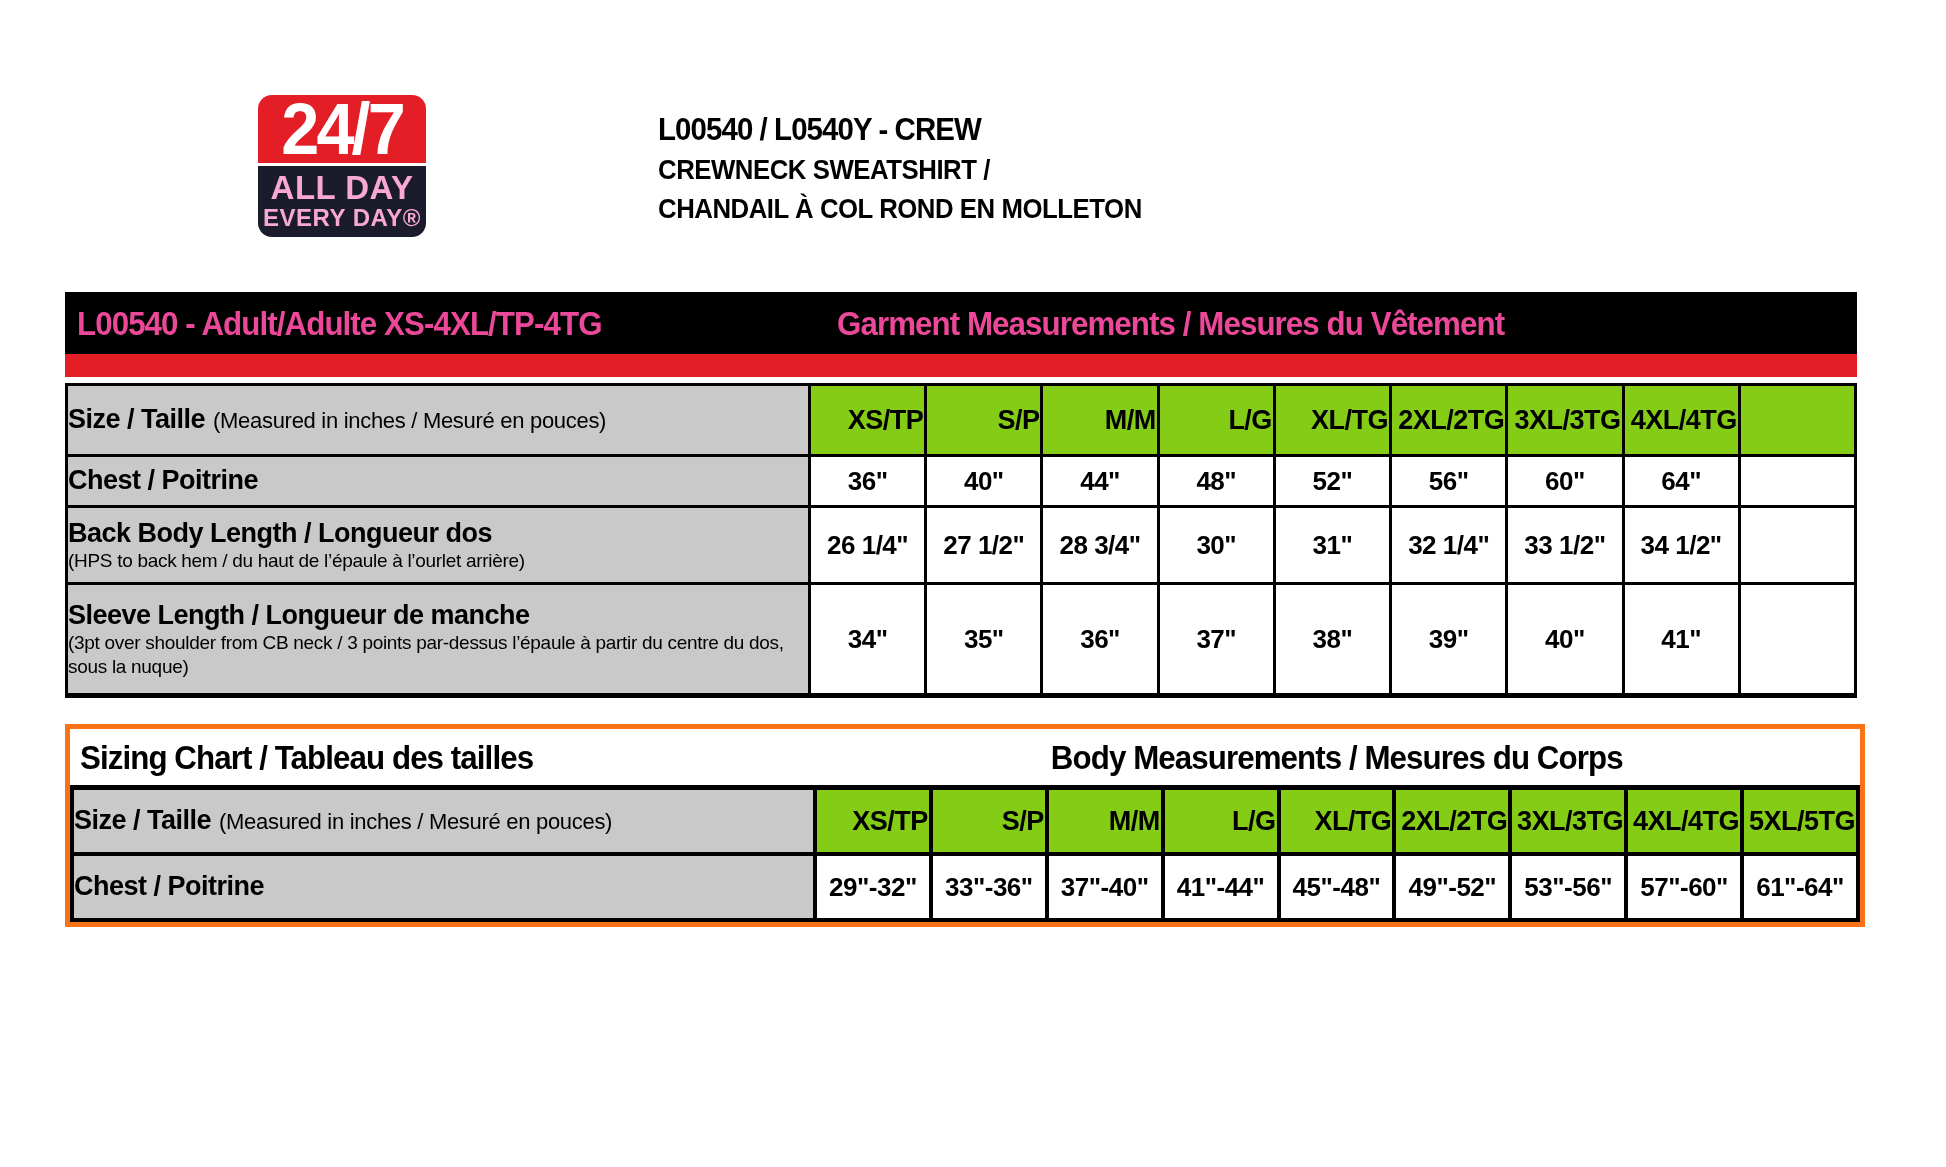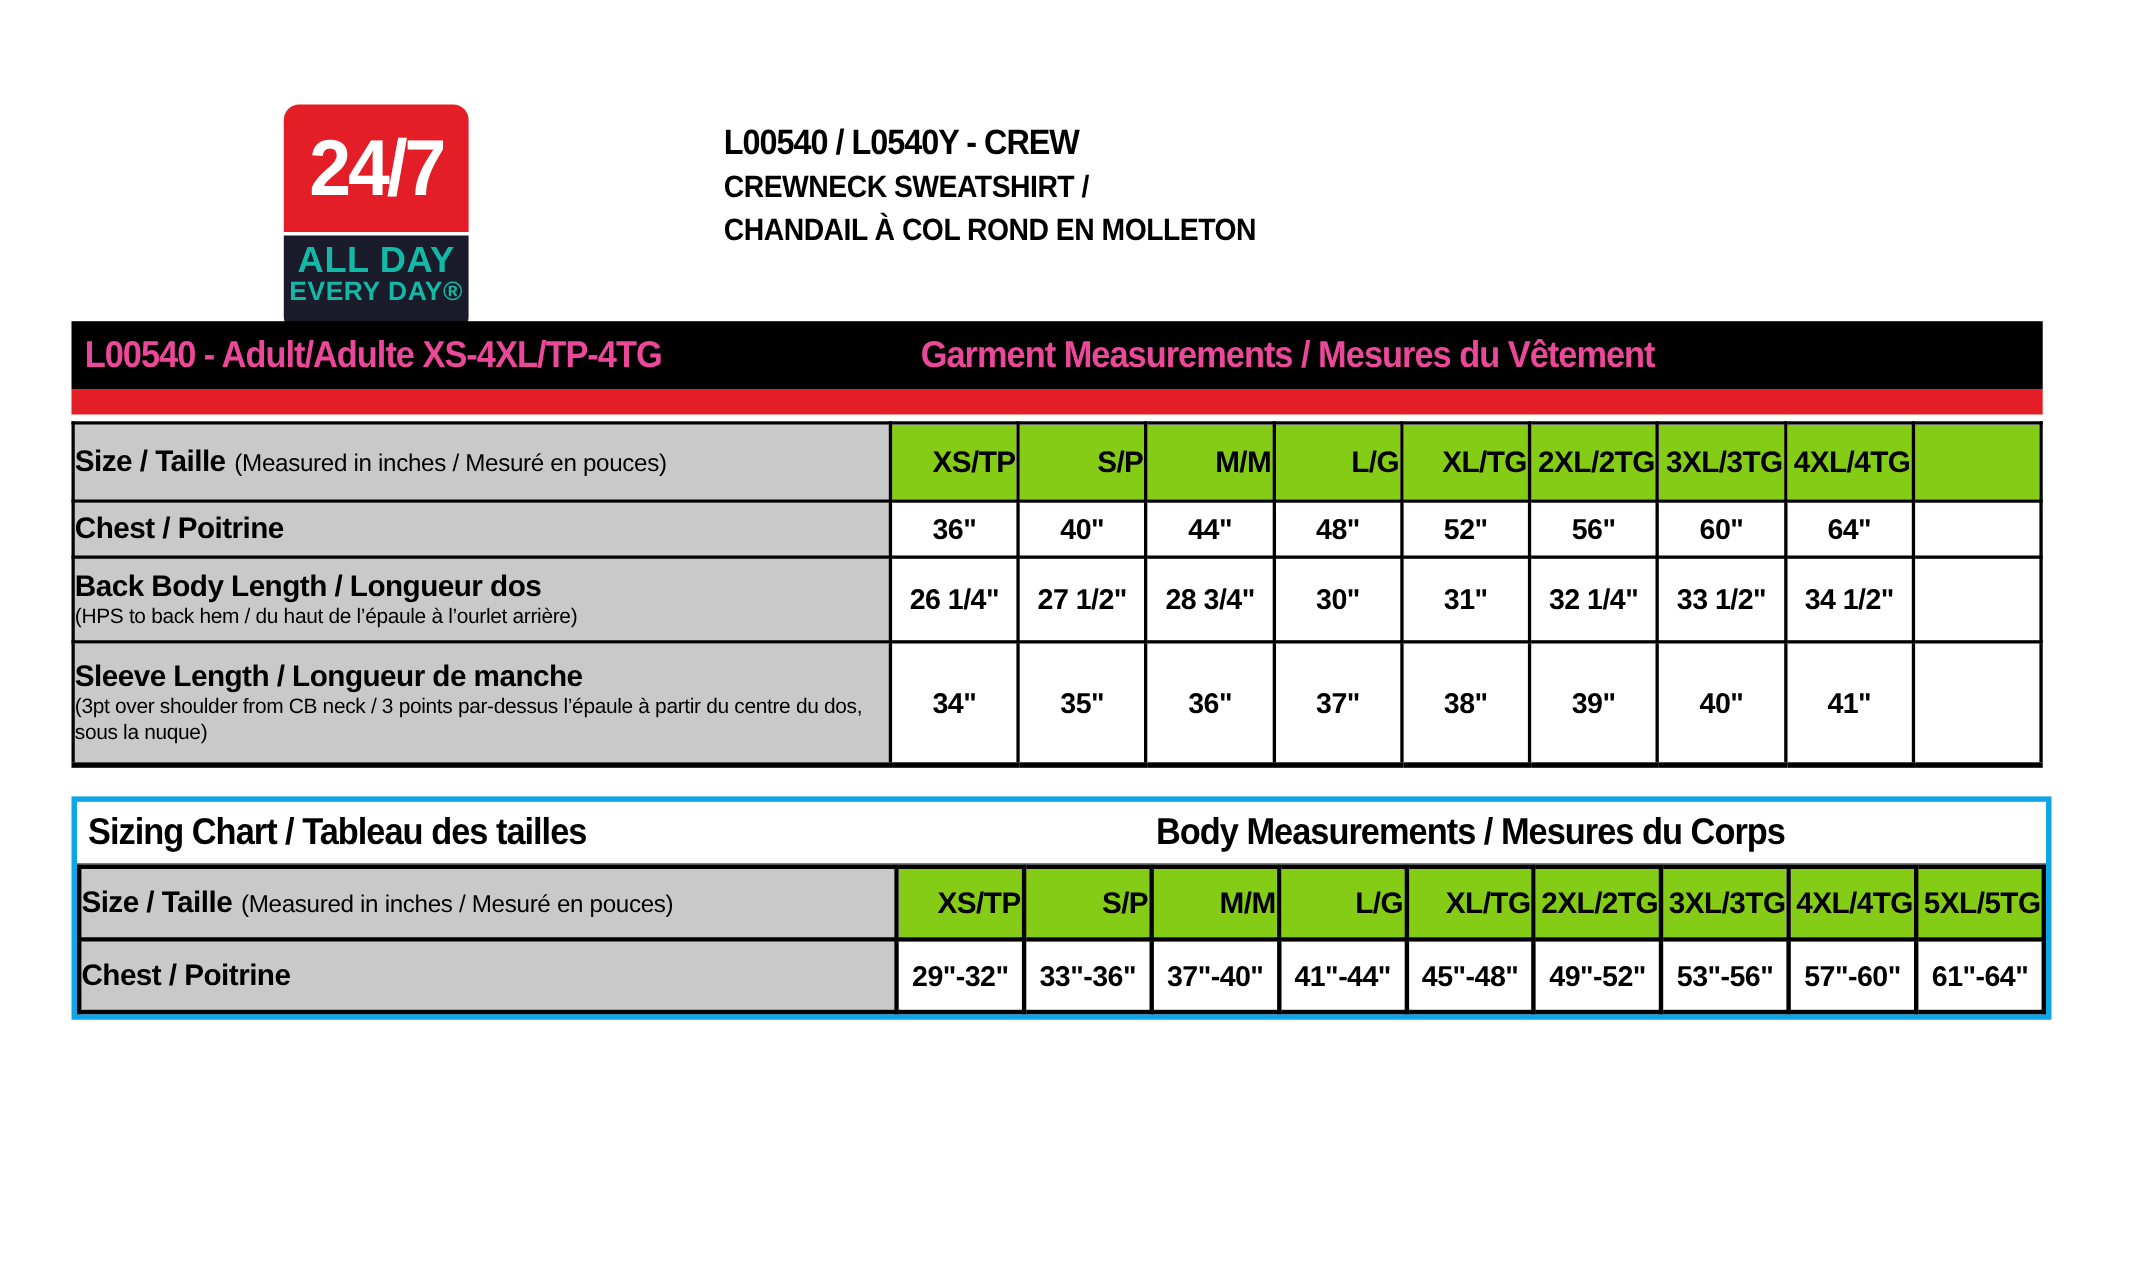--- a/index.html
+++ b/index.html
@@ -6,27 +6,27 @@
   .page {
     position:relative; width:1946px; height:1167px; background:#ffffff;
     font-family:"Liberation Sans", sans-serif; color:#000; overflow:hidden;
   }
   .cond { display:inline-block; transform:scaleX(0.92); transform-origin:left center; white-space:nowrap; }
   .cond-c { display:inline-block; transform:scaleX(0.92); transform-origin:center center; white-space:nowrap; }
 
   
   .logo { position:absolute; left:258px; top:95px; width:168px; }
   .logo-top {
-    background:#E31E26; border-radius:14px 14px 0 0; height:116px;
+    background:#E31E26; border-radius:14px 14px 0 0; height:68px;
     display:flex; align-items:center; justify-content:center;text-align:center;
   }
   .logo-top .t247 { color:#fff; font-weight:bold; font-size:72px; letter-spacing:-3px; line-height:1; transform:scaleX(0.95); }
   .logo-bottom {
     background:#1A1B2B; border-radius:0 0 14px 14px; margin-top:3px;
-    padding:5px 0 24px; text-align:center; color:#14b8a6; font-weight:bold;
+    padding:5px 0 7px; text-align:center; color:#f9a8d4; font-weight:bold;
   }
   .logo-l2 { font-size:33px; line-height:1.0; letter-spacing:0.5px; }
   .logo-l3 { font-size:24px; line-height:1.0; margin-top:2px; letter-spacing:0.5px; }
 
   
   .title-block { position:absolute; left:658px; top:112px; }
   .title-main { font-size:32px; font-weight:bold; letter-spacing:-1px; line-height:1.1; }
   .title-sub  { font-size:28px; font-weight:bold; letter-spacing:-0.5px; line-height:1.15; margin-top:7px; }
 
   
@@ -51,21 +51,21 @@
                             text-align:left; font-size:34px; letter-spacing:-1px; }
   .t1-redbar { background:#E31E26; height:23px; }
   .t1-gap { height:6px; background:#fff; }
   tr.r-sizehead1 td { height:64px; }
   tr.r-chest1 td { height:44px; }
   tr.r-back1  td { height:70px; }
   tr.r-sleeve1 td { height:104px; }
   table.g1 tr:last-child td { border-bottom-width:5px; }
 
   
-  .t2 { top:724px; border:5px solid #0ea5e9; width:1790px; }
+  .t2 { top:724px; border:5px solid #f97316; width:1790px; }
   .t2-header { position:relative; background:#fff; height:56px; font-weight:bold; border-bottom:1px solid #000; }
   .t2-header .bar-left  { position:absolute; left:10px;  top:50%; transform:translateY(-50%); font-size:34px; letter-spacing:-1px; }
   .t2-header .bar-right { position:absolute; left:743px; right:0; top:50%; transform:translateY(-50%);
                           text-align:center; font-size:34px; letter-spacing:-1px; }
   table.g2 td { border-width:4px; }
   tr.r-sizehead2 td { height:58px; }
   tr.r-data2 td { height:58px; }
 </style>
 </head>
 <body>

